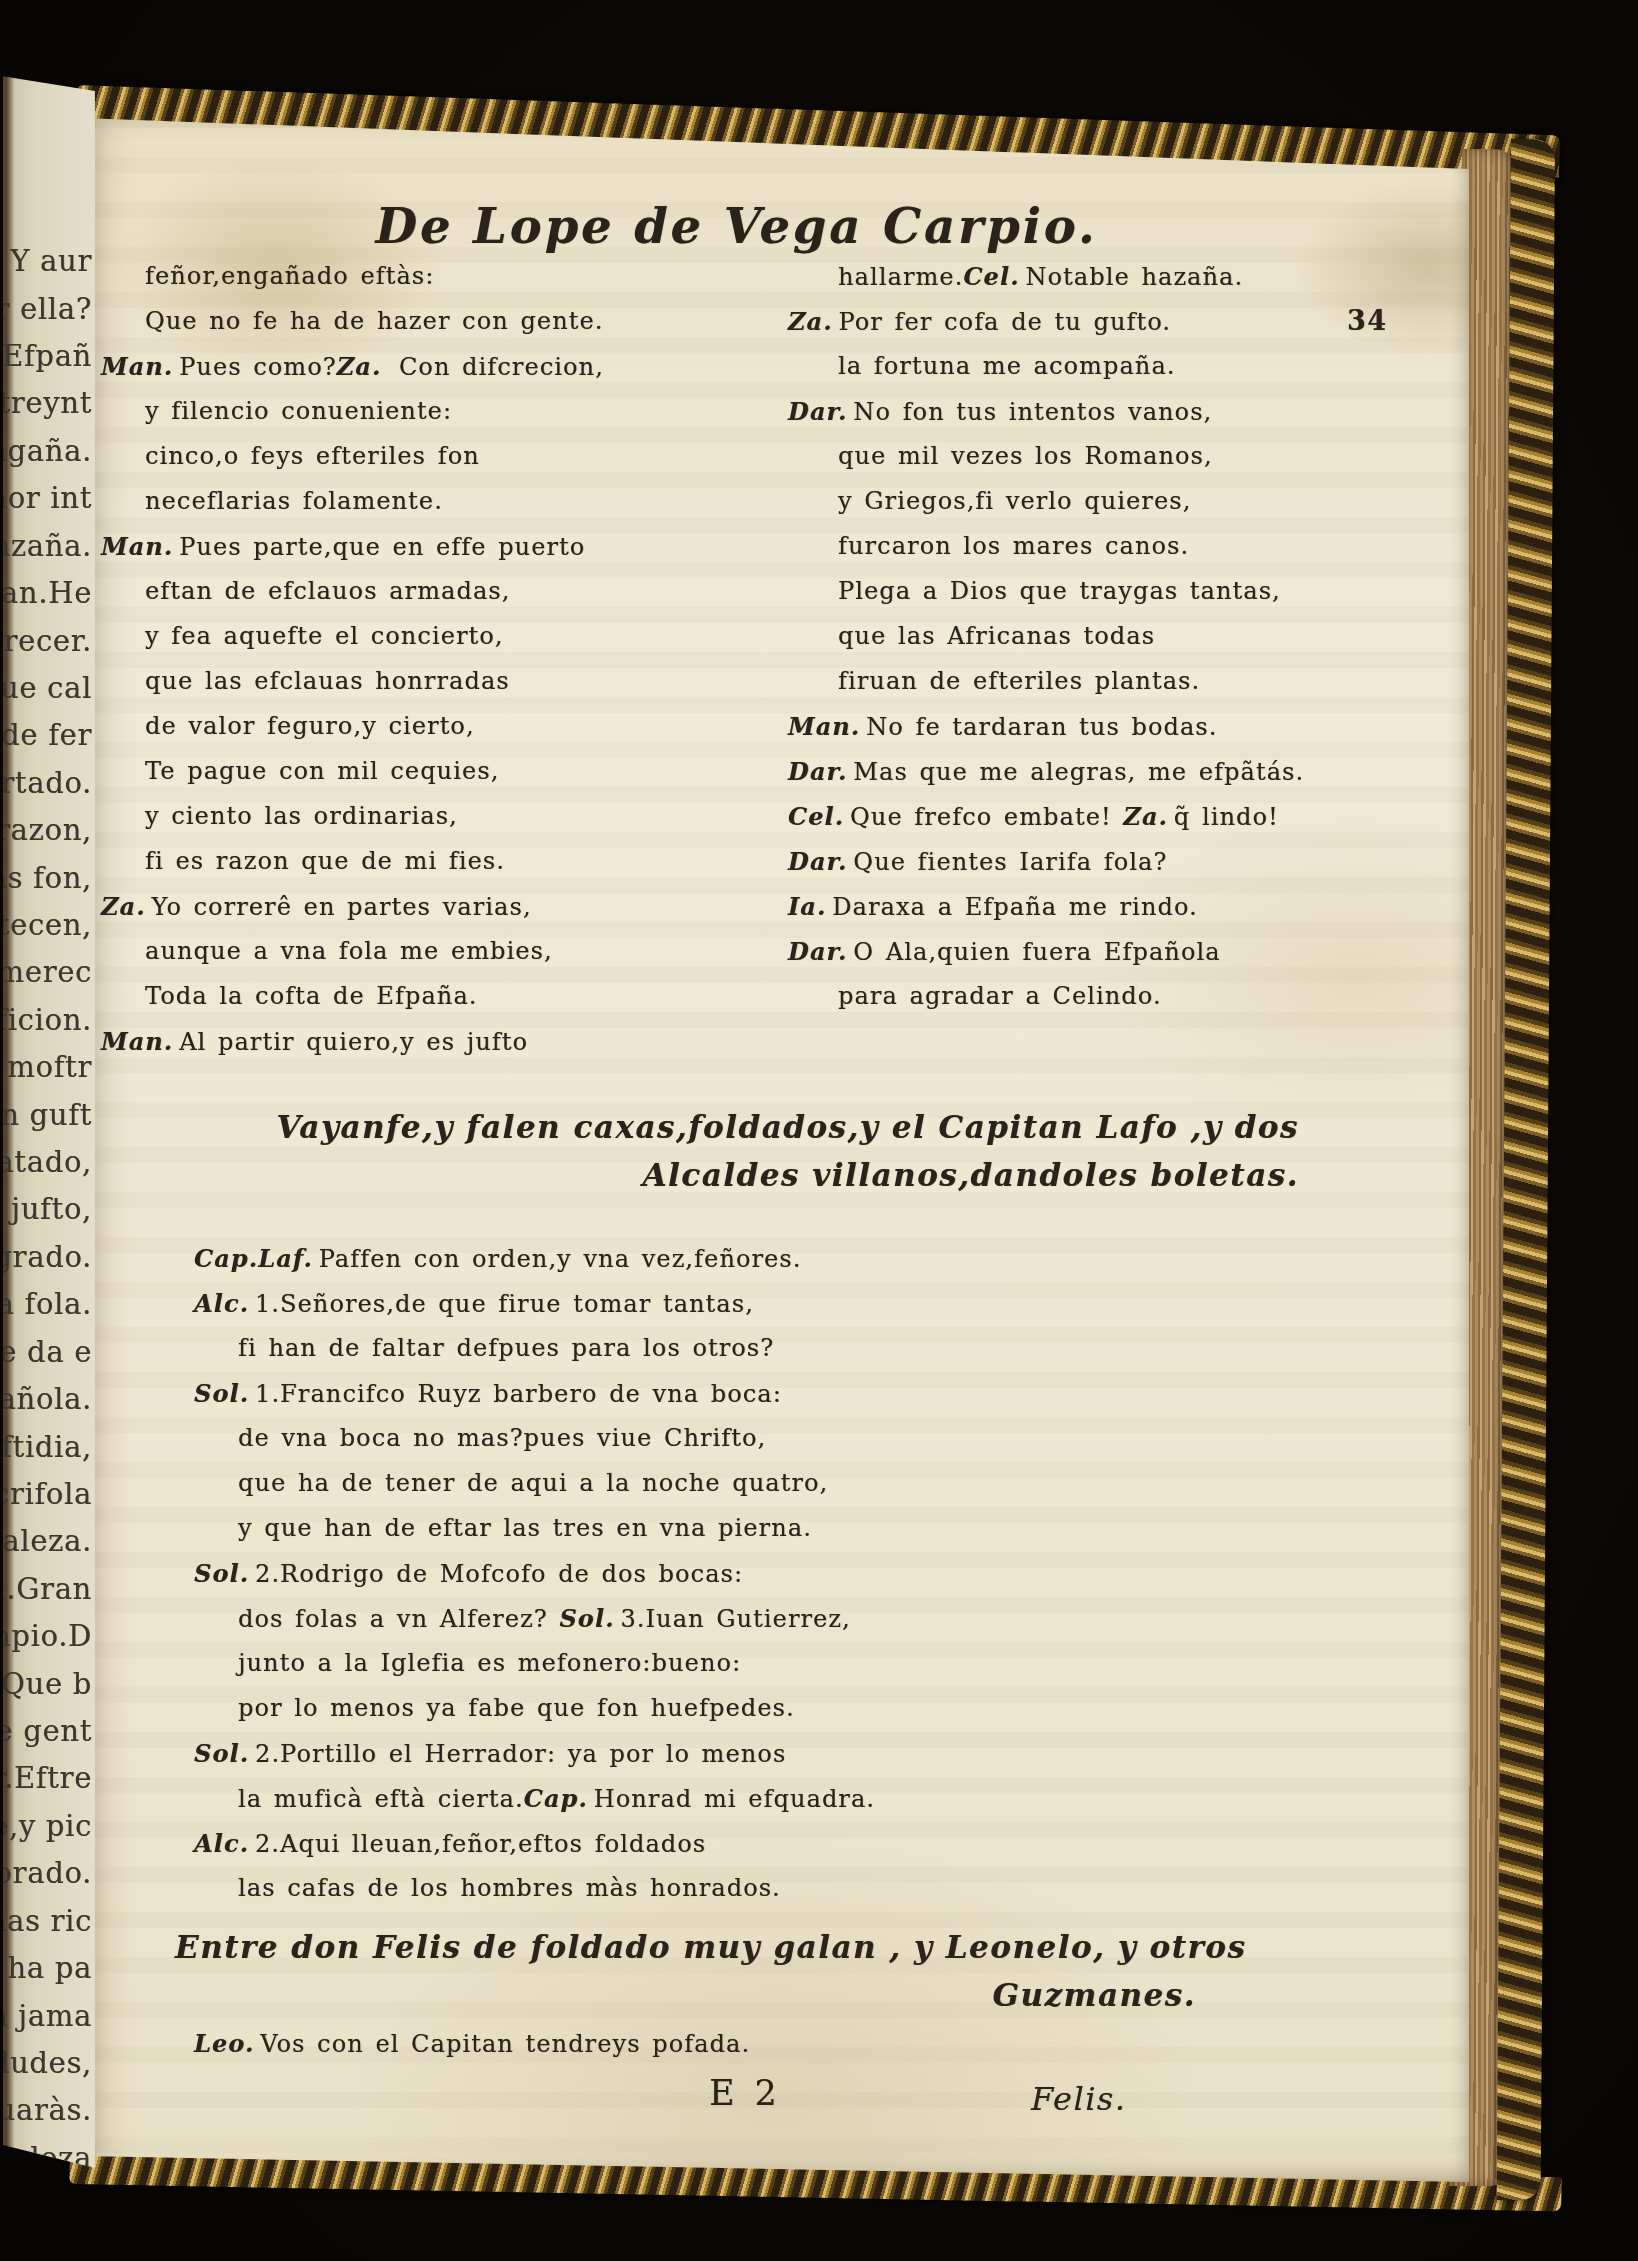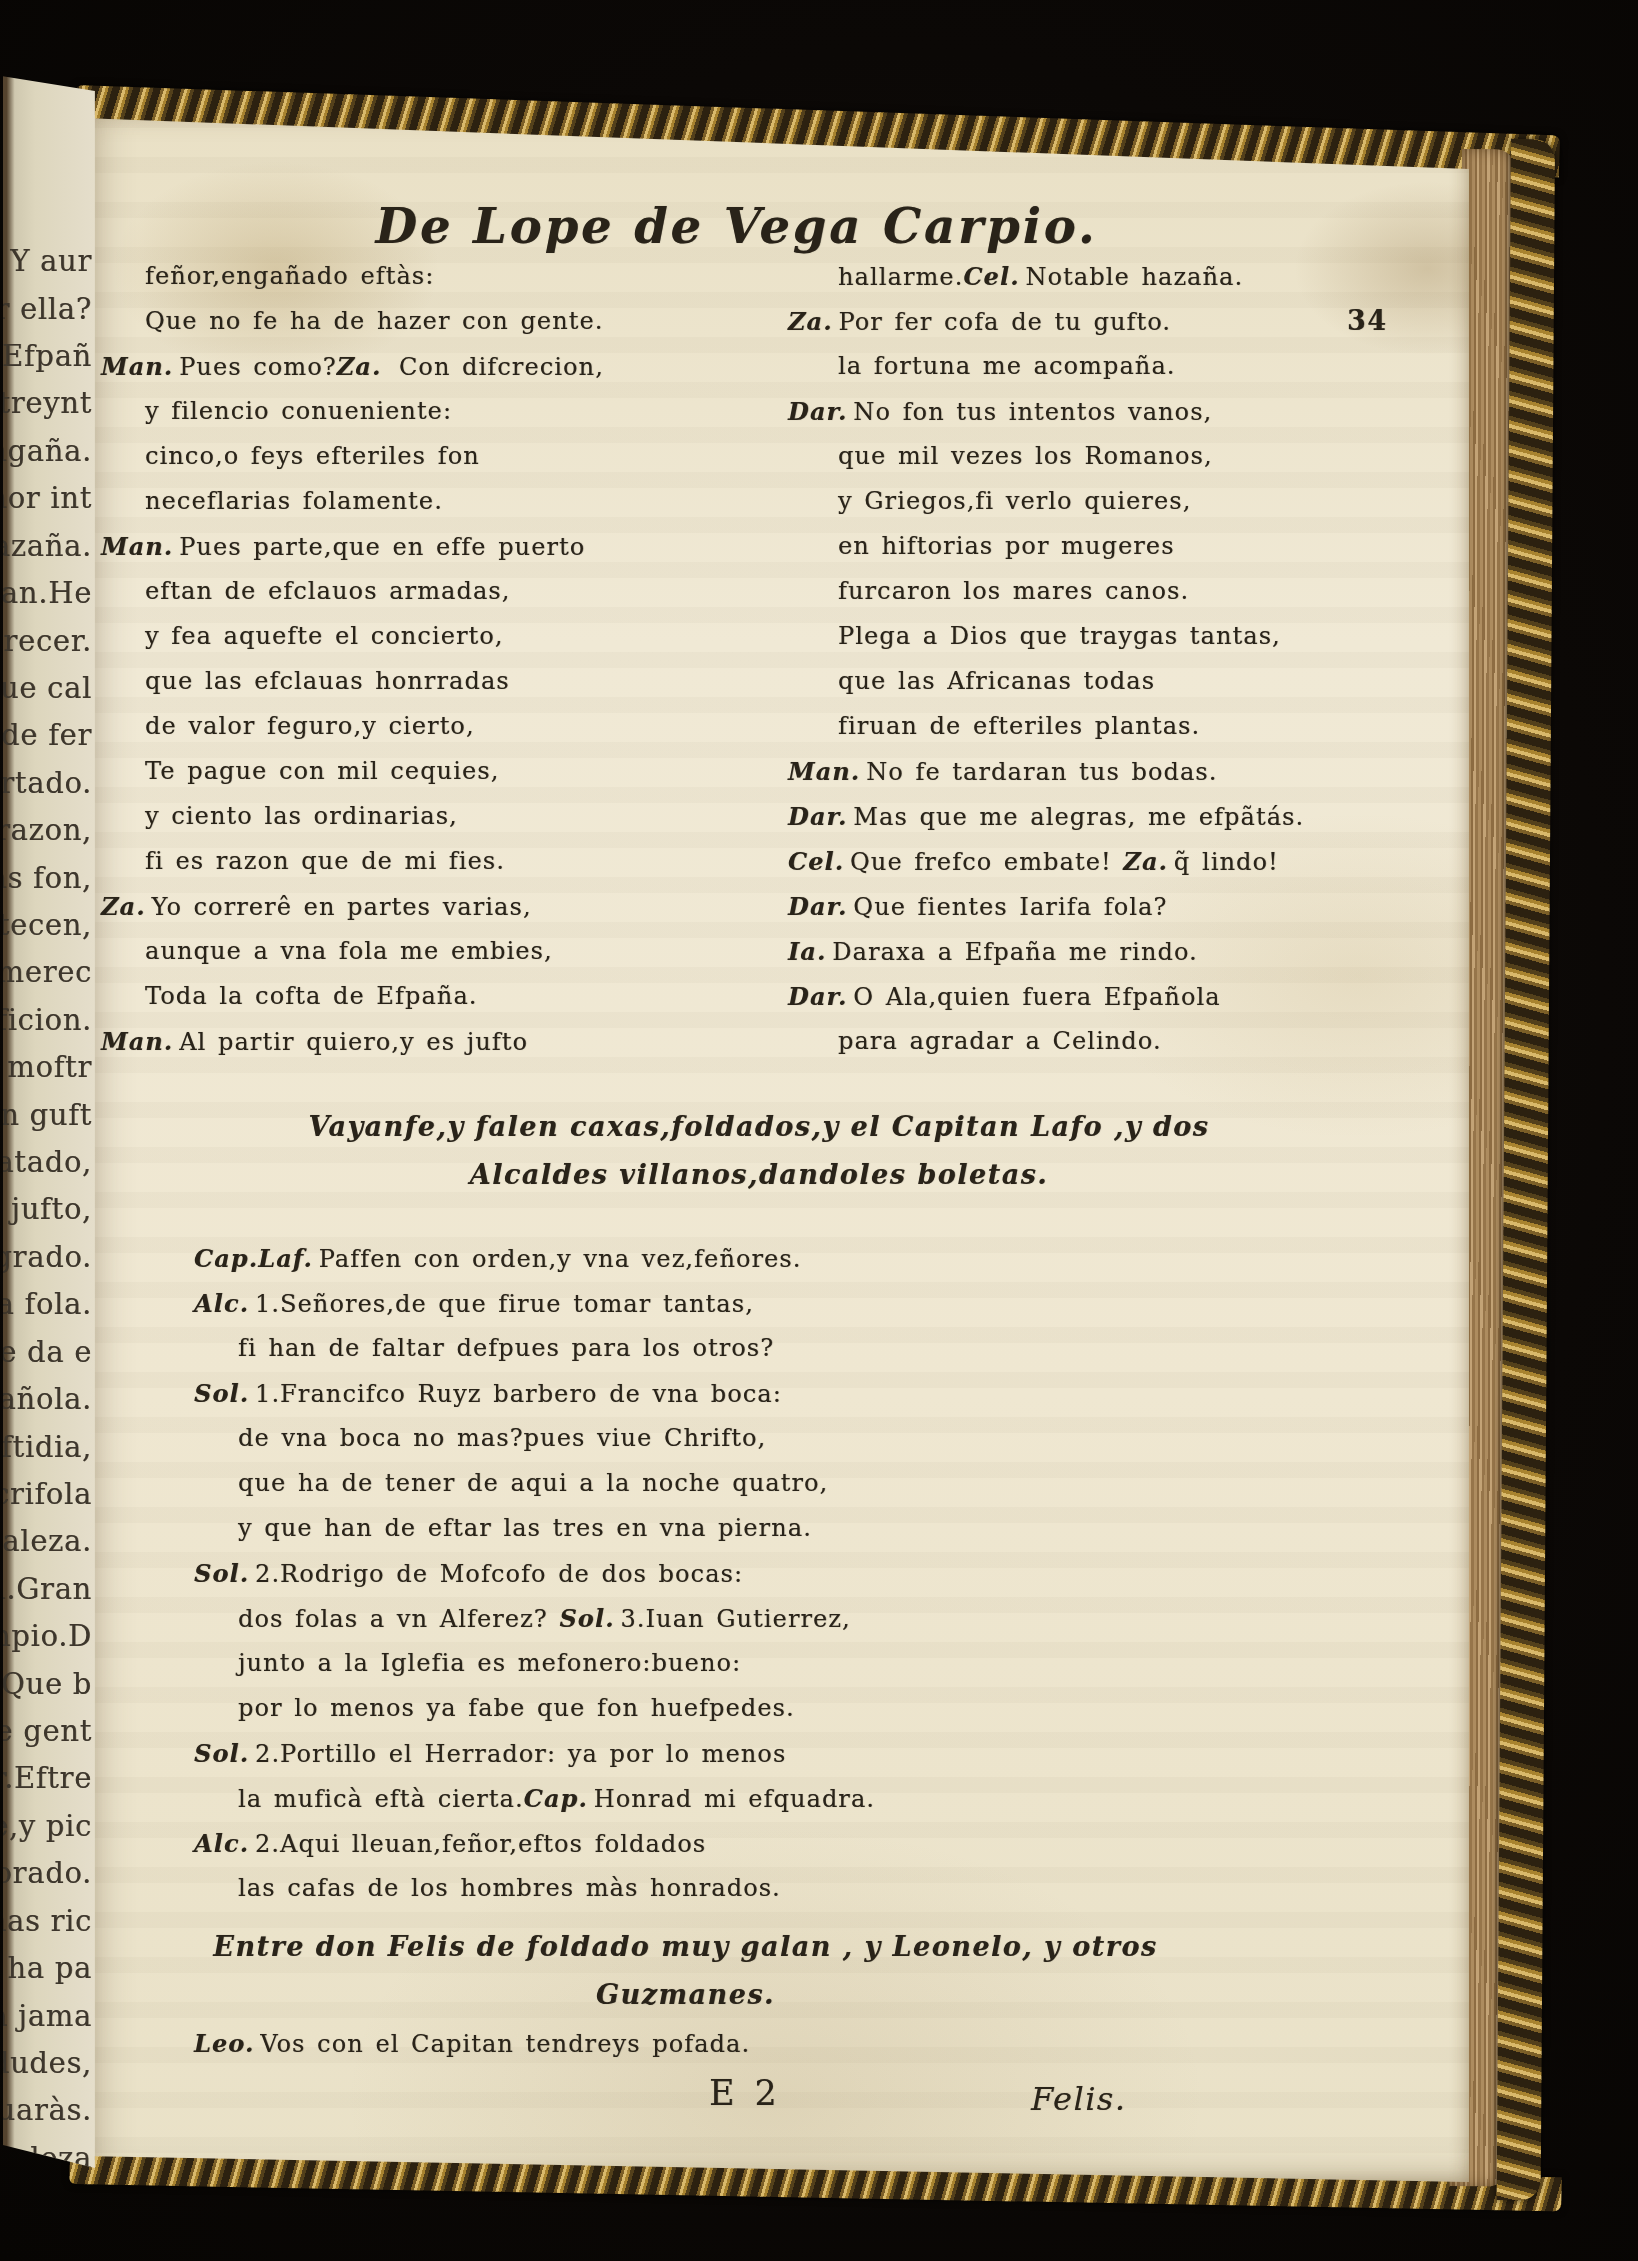--- a/index.html
+++ b/index.html
@@ -64,21 +64,21 @@
     font-style:italic;font-weight:bold;font-size:48px;letter-spacing:2.9px;white-space:nowrap;}
   #page-number{left:1347px;top:305px;font-size:27px;font-weight:bold;letter-spacing:1.5px;}
 
   .lines .tline{height:45px;line-height:45px;white-space:nowrap;font-size:24px;letter-spacing:1.1px;word-spacing:2.9px;}
   .lines .tline.ind{padding-left:44px;}
   #col2.lines .tline.ind{padding-left:50px;}
   .sp{font-style:italic;font-weight:bold;margin-right:5.8px;}
   #col1{left:101px;top:254px;width:693px;}
   #col2{left:788px;top:254px;width:693px;}
 
-  .stagedir{text-align:center;font-style:italic;font-weight:bold;font-size:27px;
+  .stagedir{text-align:right;font-style:italic;font-weight:bold;font-size:31px;
     line-height:48px;letter-spacing:1.5px;white-space:nowrap;}
   #stage-direction-1{left:219px;top:1103px;width:1080px;}
   #stage-direction-2{left:175px;top:1923px;width:1021px;}
 
   #muster{left:194px;top:1236px;width:1182px;}
   #closing-line{left:194px;top:2021px;width:1021px;}
   #signature-mark{left:709px;top:2073px;font-size:35px;font-weight:normal;letter-spacing:4.4px;}
   #catchword{left:1031px;top:2080px;font-size:32px;font-weight:normal;font-style:italic;letter-spacing:1.5px;}
 </style>
 </head>
@@ -165,21 +165,20 @@
       <div class="tline ind"><span class="tx">Toda la cofta de Efpaña.</span></div>
       <div class="tline"><span class="sp">Man.</span><span class="tx">Al partir quiero,y es jufto</span></div>
     </div>
   <div id="col2" class="txt lines">
       <div class="tline ind"><span class="tx">hallarme.</span><span class="sp">Cel.</span><span class="tx">Notable hazaña.</span></div>
       <div class="tline"><span class="sp">Za.</span><span class="tx">Por fer cofa de tu gufto.</span></div>
       <div class="tline ind"><span class="tx">la fortuna me acompaña.</span></div>
       <div class="tline"><span class="sp">Dar.</span><span class="tx">No fon tus intentos vanos,</span></div>
       <div class="tline ind"><span class="tx">que mil vezes los Romanos,</span></div>
       <div class="tline ind"><span class="tx">y Griegos,fi verlo quieres,</span></div>
-      <div class="tline ind"><span class="tx">en hiftorias por mugeres</span></div>
       <div class="tline ind"><span class="tx">furcaron los mares canos.</span></div>
       <div class="tline ind"><span class="tx">Plega a Dios que traygas tantas,</span></div>
       <div class="tline ind"><span class="tx">que las Africanas todas</span></div>
       <div class="tline ind"><span class="tx">firuan de efteriles plantas.</span></div>
       <div class="tline"><span class="sp">Man.</span><span class="tx">No fe tardaran tus bodas.</span></div>
       <div class="tline"><span class="sp">Dar.</span><span class="tx">Mas que me alegras, me efpãtás.</span></div>
       <div class="tline"><span class="sp">Cel.</span><span class="tx">Que frefco embate! </span><span class="sp">Za.</span><span class="tx">q̃ lindo!</span></div>
       <div class="tline"><span class="sp">Dar.</span><span class="tx">Que fientes Iarifa fola?</span></div>
       <div class="tline"><span class="sp">Ia.</span><span class="tx">Daraxa a Efpaña me rindo.</span></div>
       <div class="tline"><span class="sp">Dar.</span><span class="tx">O Ala,quien fuera Efpañola</span></div>

